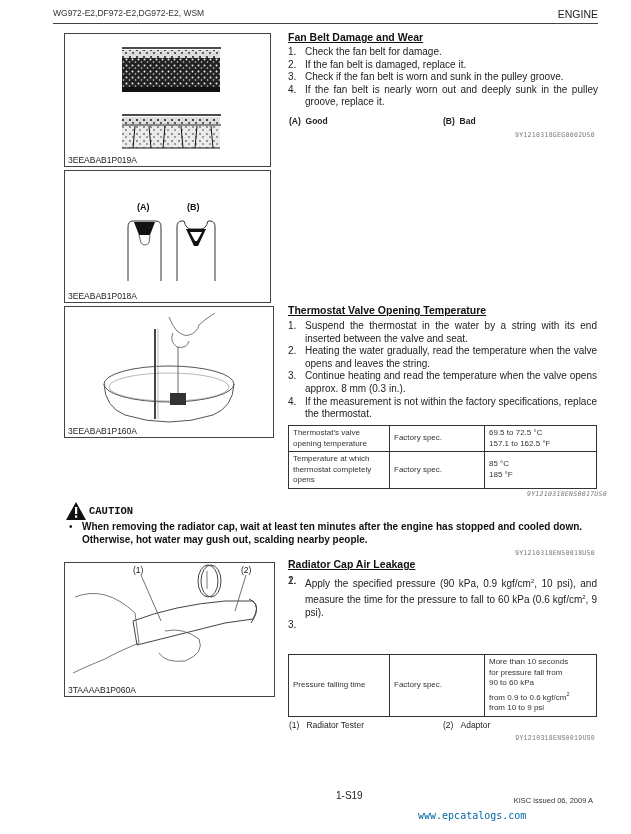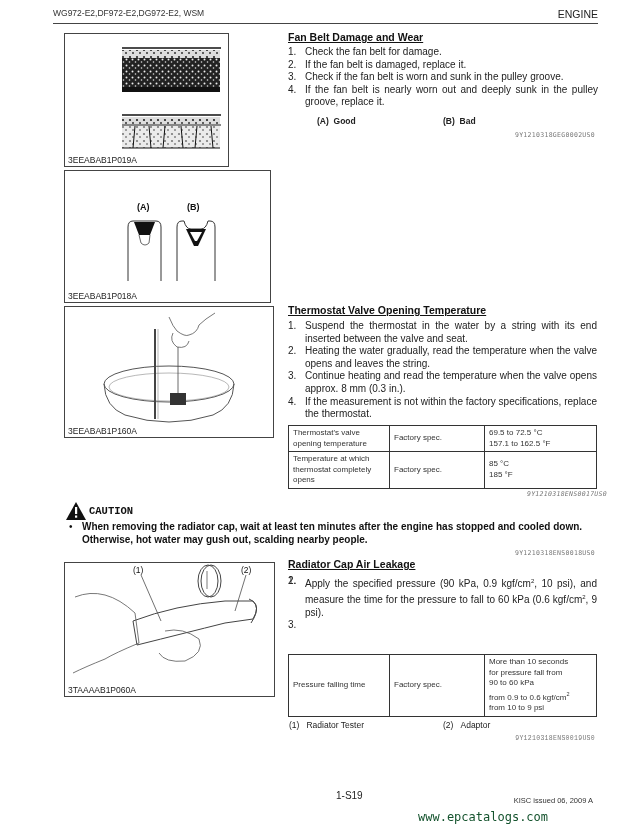--- a/index.html
+++ b/index.html
@@ -23,30 +23,30 @@
   .legend-plain { font-size: 8.5px; color: #222; }
 
   table.spec { border-collapse: collapse; font-size: 8px; color: #333; }
   table.spec td { border: 1px solid #333; padding: 2px 4px; vertical-align: middle; line-height: 10.5px; }
 
   .caution-title { font-size: 10.5px; font-weight: bold; color: #111; }
   .caution-body { font-size: 10px; font-weight: bold; color: #111; line-height: 13px; }
 
   .footer-page { font-size: 10px; color: #222; margin-left: 21px; }
   .footer-issue { font-size: 7.5px; color: #333; }
-  .footer-url { font-family: "DejaVu Sans Mono", monospace; font-size: 12px; color: #14532d; text-align: right; }
+  .footer-url { font-family: "DejaVu Sans Mono", monospace; font-size: 10px; color: #0369a1; text-align: right; }
 </style>
 </head>
 <body>
 
 <div class="abs hdr-left">WG972-E2,DF972-E2,DG972-E2, WSM</div>
 <div class="abs hdr-right">ENGINE</div>
 <div class="abs hdr-rule"></div>
 
-<div class="abs fig" style="left:64px; top:33px; width:165px; height:134px;">
+<div class="abs fig" style="left:64px; top:33px; width:207px; height:134px;">
   <svg width="205" height="118" style="position:absolute;left:0;top:0;">
     <defs>
       <pattern id="speck" width="6" height="6" patternUnits="userSpaceOnUse">
         <rect width="6" height="6" fill="#222"></rect>
         <circle cx="1.5" cy="1.5" r="1" fill="#eee"></circle>
         <circle cx="4.5" cy="4" r="0.8" fill="#ddd"></circle>
       </pattern>
       <pattern id="speck2" width="7" height="7" patternUnits="userSpaceOnUse">
         <rect width="7" height="7" fill="#ddd"></rect>
         <circle cx="2" cy="2" r="1.1" fill="#222"></circle>
@@ -83,21 +83,21 @@
   <span class="fig-label">3EEABAB1P018A</span>
 </div>
 
 <div class="abs sec-title" style="left:288px; top:31px;">Fan Belt Damage and Wear</div>
 <ol class="abs steps" style="left:288px; top:46px; width:310px;">
   <li><span class="num">1.</span><span>Check the fan belt for damage.</span></li>
   <li><span class="num">2.</span><span>If the fan belt is damaged, replace it.</span></li>
   <li><span class="num">3.</span><span>Check if the fan belt is worn and sunk in the pulley groove.</span></li>
   <li><span class="num">4.</span><span>If the fan belt is nearly worn out and deeply sunk in the pulley groove, replace it.</span></li>
 </ol>
-<div class="abs legend" style="left:289px; top:116px;margin-left:28px;">
+<div class="abs legend" style="left:289px; top:116px;">
   <span>(A)</span>&nbsp;&nbsp;<span>Good</span>
 </div>
 <div class="abs legend" style="left:443px; top:116px;">
   <span>(B)</span>&nbsp;&nbsp;<span>Bad</span>
 </div>
 <div class="abs code" style="right:36px; top:131px;">9Y1210318GEG0002US0</div>
 
 <div class="abs fig" style="left:64px; top:306px; width:210px; height:132px;padding-left:48px;">
   <svg width="208" height="118" style="position:absolute;left:0;top:0;">
     <ellipse cx="104" cy="77" rx="65" ry="18" fill="none" stroke="#555" stroke-width="1"></ellipse>

